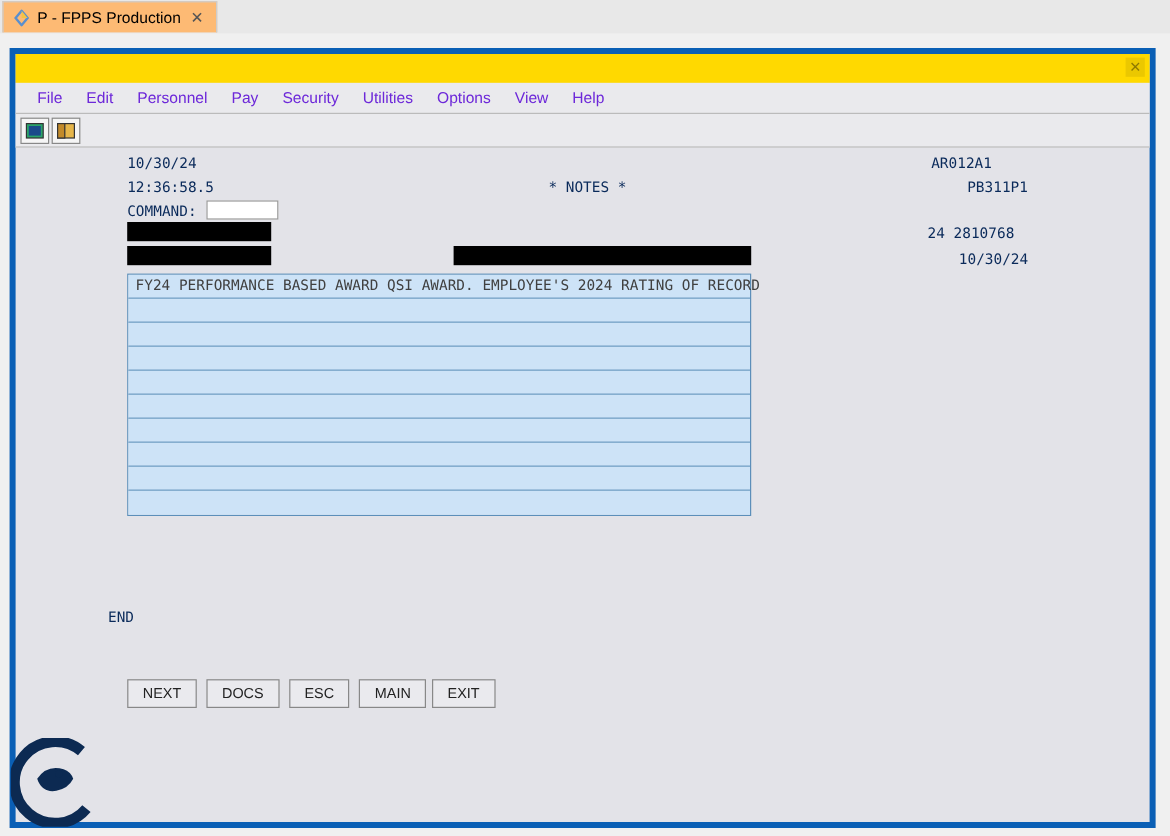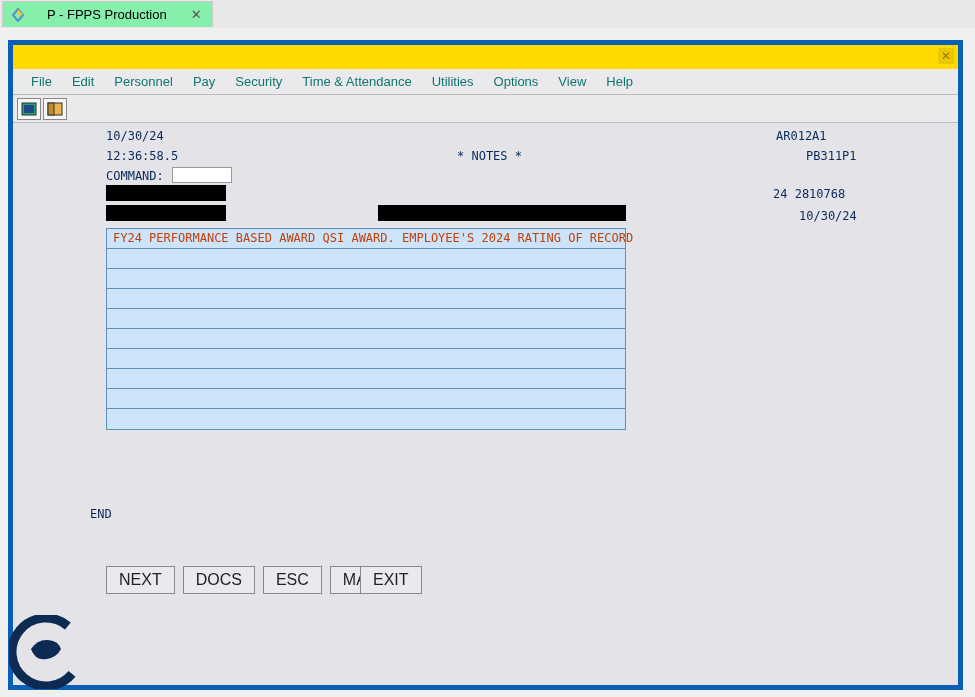--- a/index.html
+++ b/index.html
@@ -11,29 +11,29 @@
       overflow: hidden;
     }
     .outer-tab-bar {
       height: 28px;
       background: #e8e8e8;
       display: flex;
       align-items: center;
       padding-left: 2px;
     }
     .tab {
-      background: #86efac;
+      background: #fdba74;
       border: 1px solid #ccc;
       border-bottom: none;
       height: 26px;
       display: flex;
       align-items: center;
       padding: 0 8px;
       font-size: 13px;
-      gap: 22px;
+      gap: 6px;
     }
     .tab-icon {
       width: 14px;
       height: 14px;
       display: inline-flex;
       align-items: center;
       justify-content: center;
     }
     .tab-close {
       font-size: 13px;
@@ -78,21 +78,21 @@
       height: 26px;
       background: #eaeaed;
       border-bottom: 1px solid #bbb;
       display: flex;
       align-items: center;
       padding-left: 8px;
       gap: 0;
     }
     .menu-item {
       font-size: 13px;
-      color: #0f766e;
+      color: #6d28d9;
       padding: 4px 10px;
       cursor: pointer;
     }
     .toolbar {
       height: 28px;
       background: #eaeaed;
       border-bottom: 1px solid #bbb;
       display: flex;
       align-items: center;
       padding-left: 4px;
@@ -142,42 +142,42 @@
       top: 105px;
       width: 520px;
       border: 1px solid #5c8fba;
     }
     .note-line {
       height: 20px;
       border-bottom: 1px solid #5c8fba;
       background: #cde3f7;
       font-family: "Consolas","Lucida Console",monospace;
       font-size: 12px;
-      color: #c2410c;
+      color: #404040;
       padding: 2px 6px;
       white-space: pre;
     }
     .note-line:last-child { border-bottom: none; }
     .btn-row {
       position: absolute;
       left: 93px;
       top: 443px;
       display: flex;
       gap: 8px;
     }
     .btn-row2 {
       position: absolute;
       left: 347px;
       top: 443px;
     }
     .action-btn {
       border: 1px solid #888;
       background: #eaeaee;
       font-family: Arial, sans-serif;
-      font-size: 16px;
+      font-size: 12px;
       color: #222;
       padding: 4px 12px;
       cursor: pointer;
     }
     .logo-corner {
       position: absolute;
       left: -4px;
       bottom: -4px;
       width: 74px;
       height: 74px;
@@ -205,21 +205,20 @@
   <div class="title-bar">
     <div class="title-close">✕</div>
   </div>
 
   <div class="menu-bar">
     <span class="menu-item">File</span>
     <span class="menu-item">Edit</span>
     <span class="menu-item">Personnel</span>
     <span class="menu-item">Pay</span>
     <span class="menu-item">Security</span>
-    <span class="menu-item">Time &amp; Attendance</span>
     <span class="menu-item">Utilities</span>
     <span class="menu-item">Options</span>
     <span class="menu-item">View</span>
     <span class="menu-item">Help</span>
   </div>
 
   <div class="toolbar">
     <div class="tool-btn">
       <svg width="16" height="14" viewBox="0 0 16 14">
           <rect x="1" y="1" width="14" height="12" fill="#2aa36a" stroke="#333"></rect>

